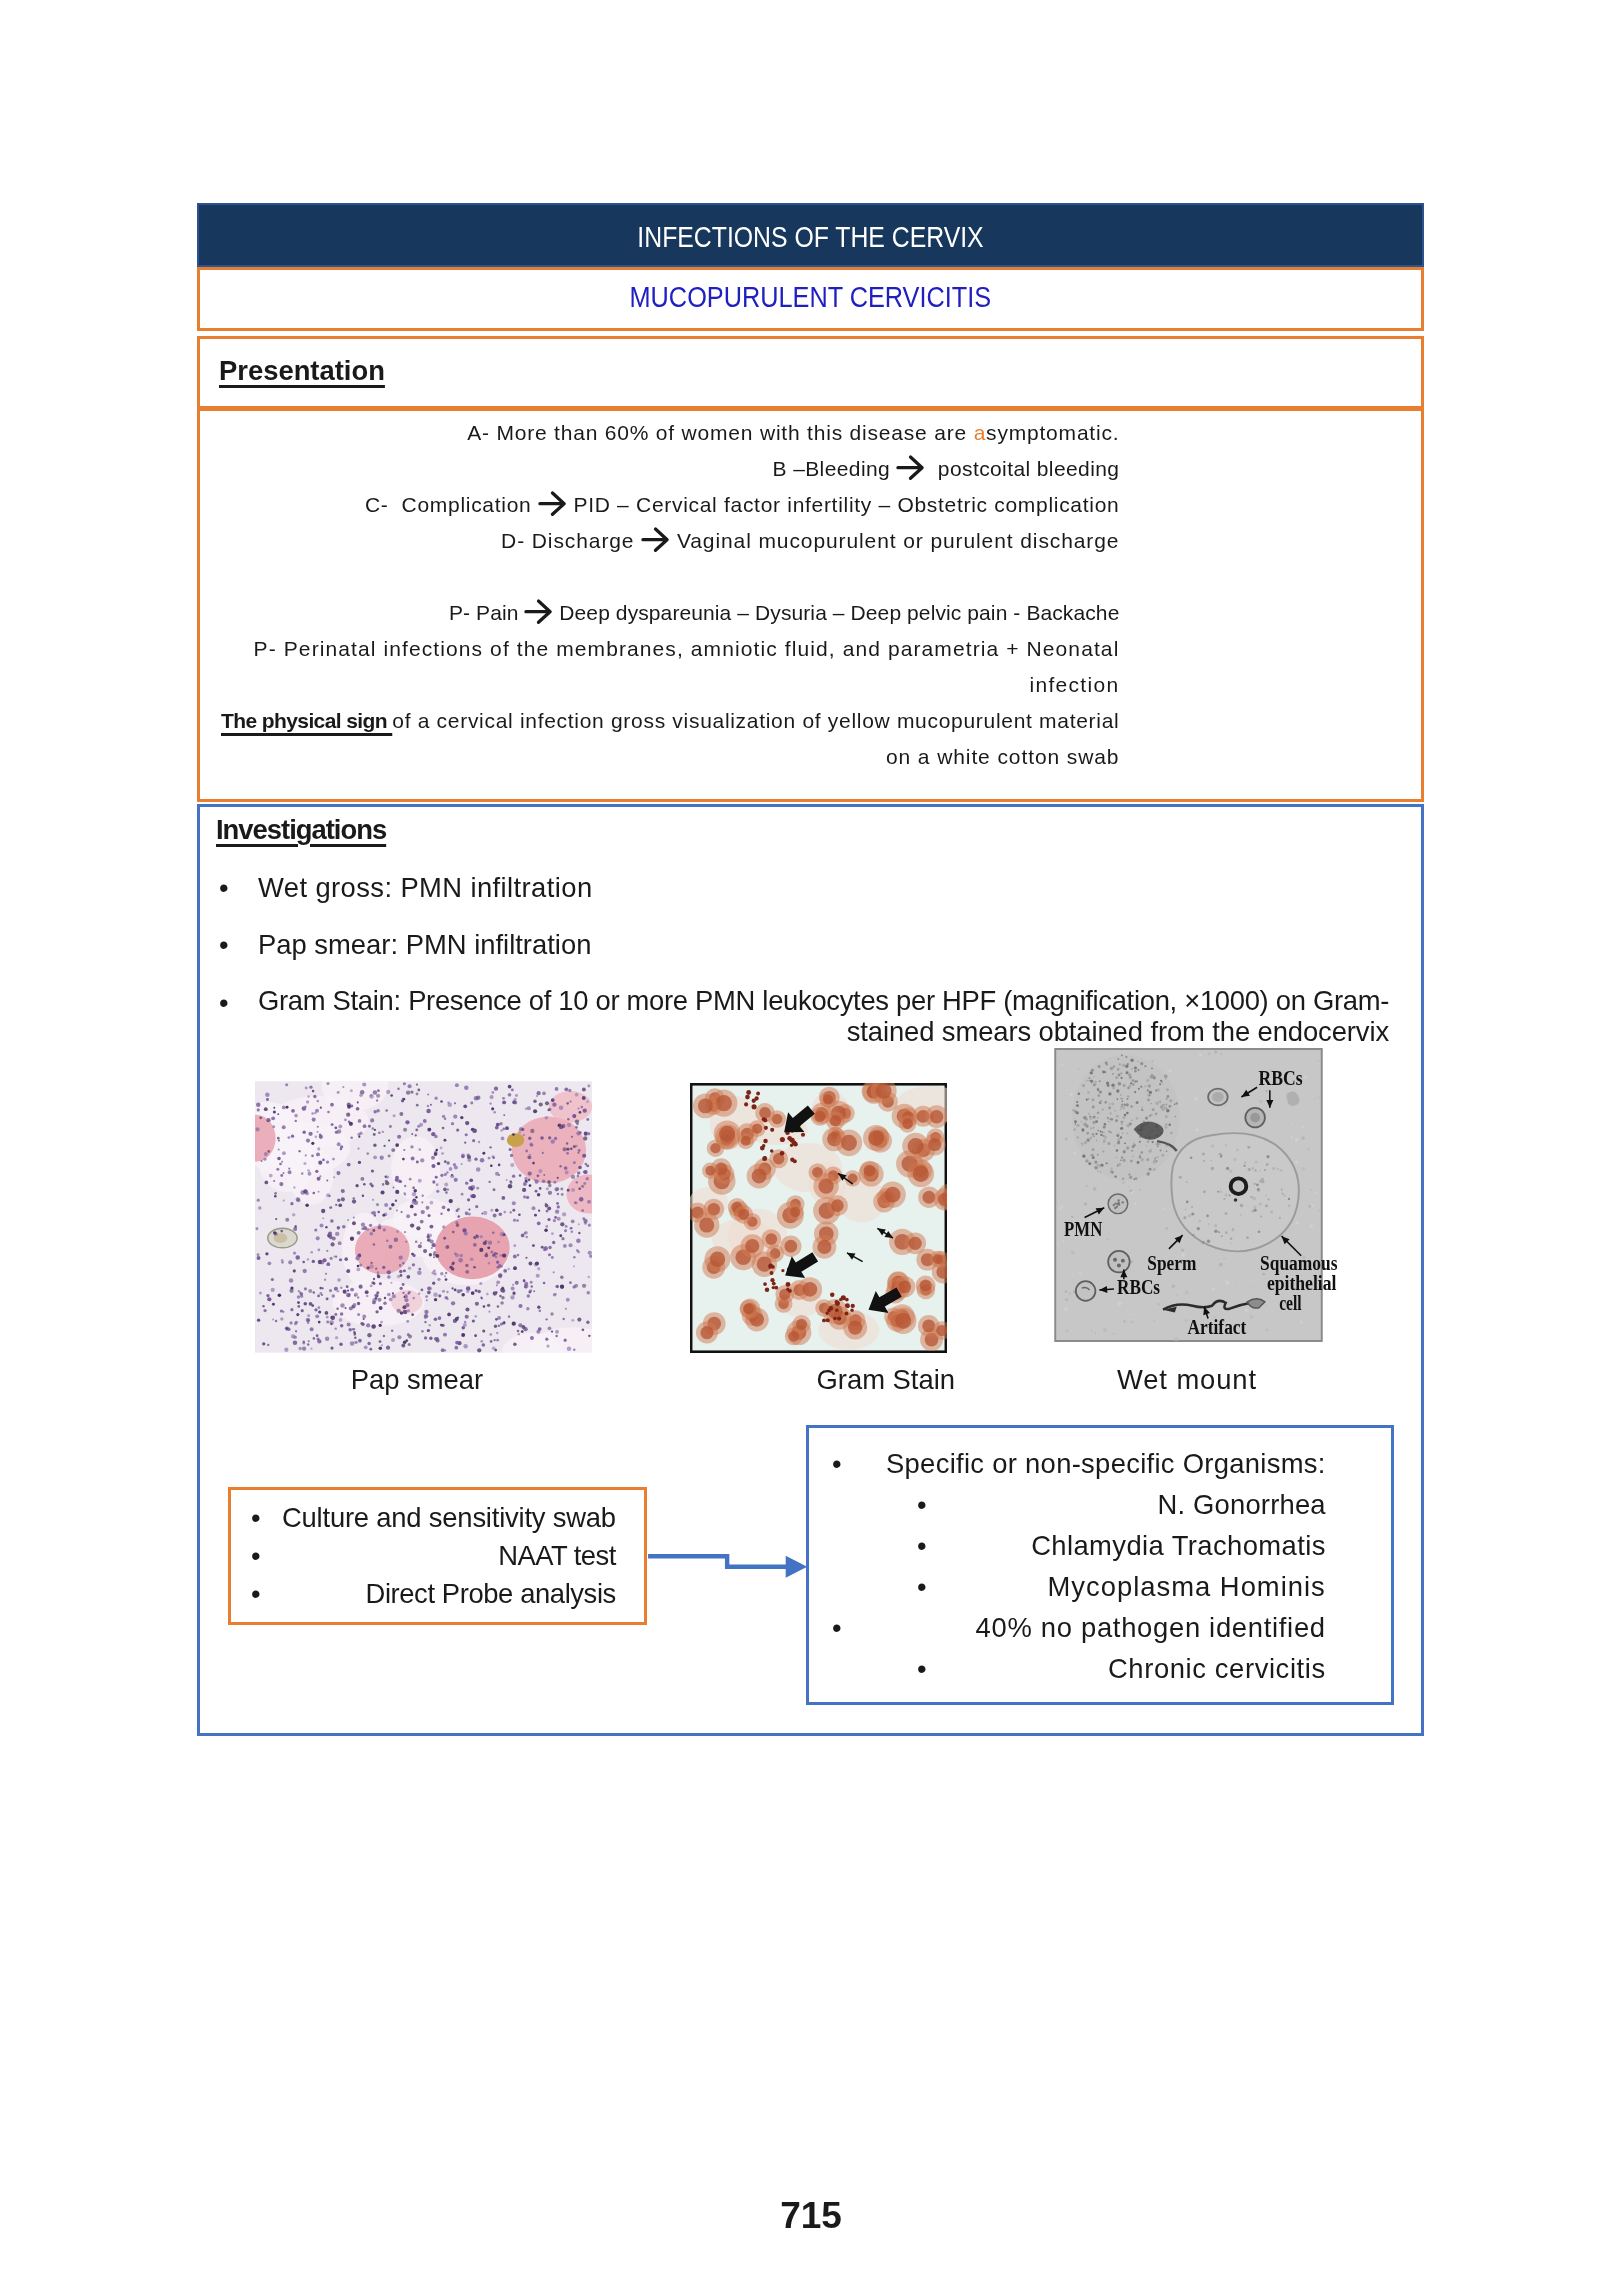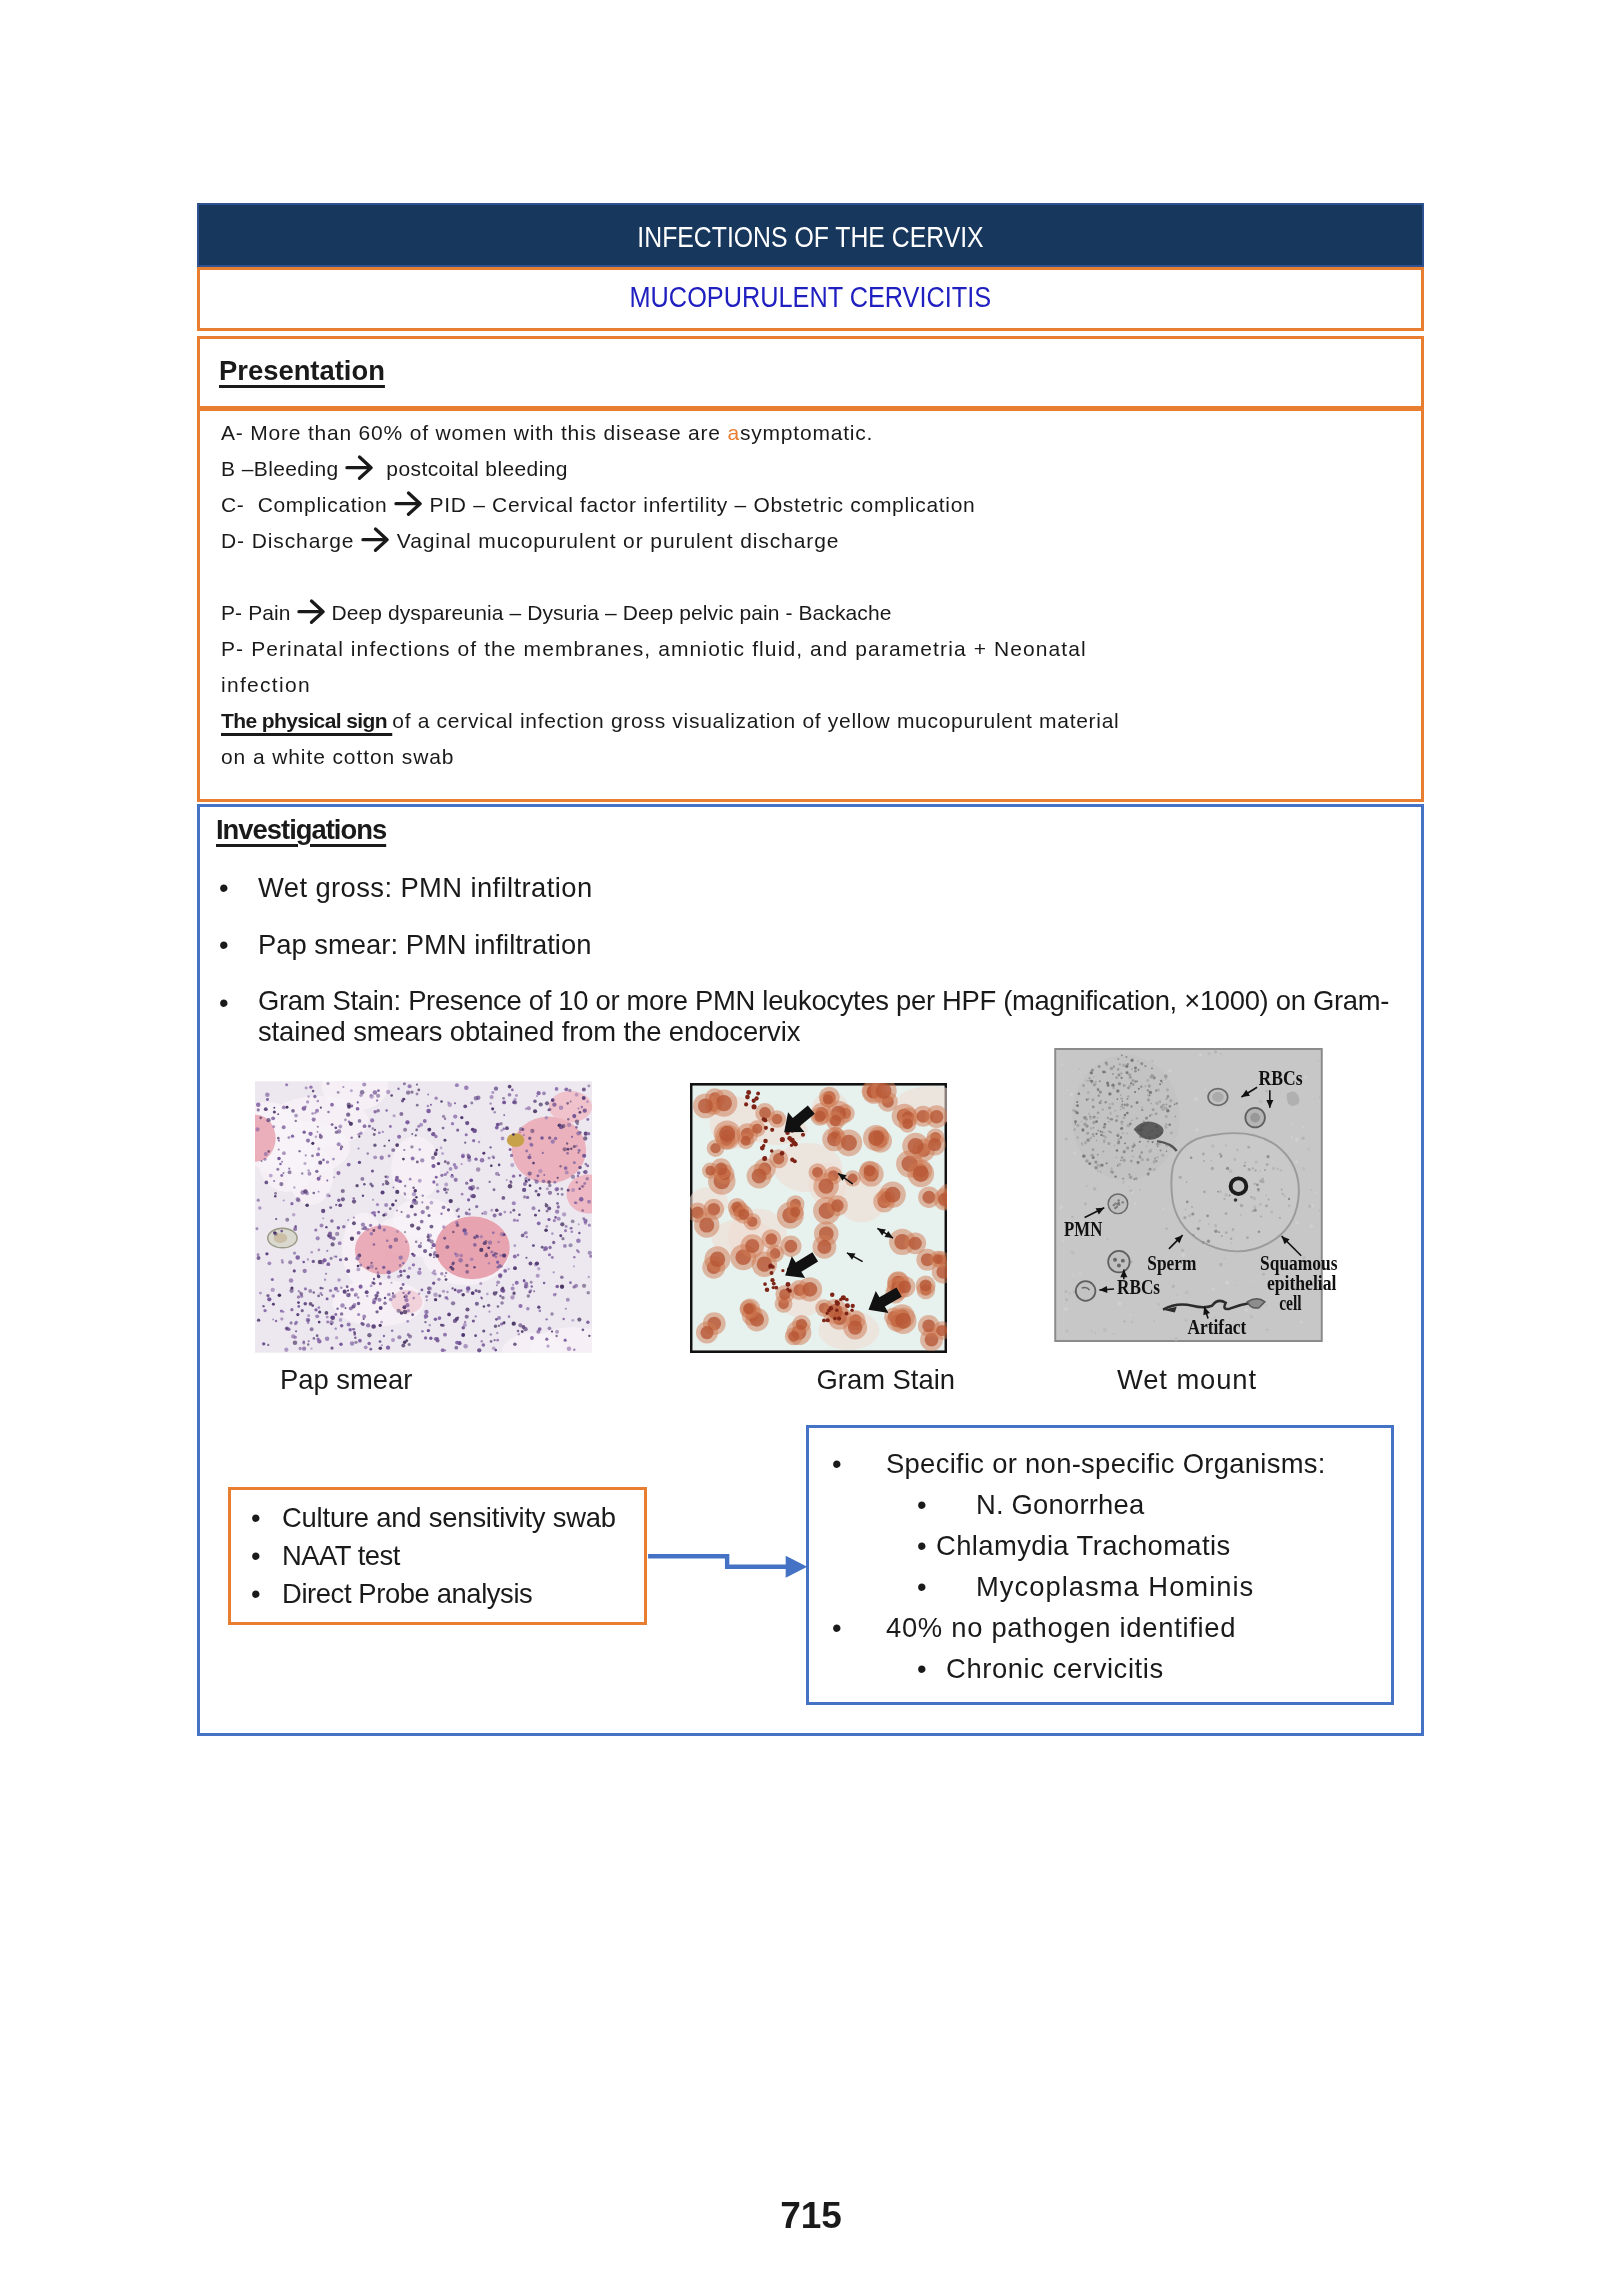--- a/index.html
+++ b/index.html
@@ -1,15 +1,15 @@
 <!DOCTYPE html>
 <html><head><meta charset="utf-8"><style>
 * { margin:0; padding:0; box-sizing:border-box; }
 body { width:1621px; height:2293px; background:#fff; font-family:"Liberation Sans",sans-serif; color:#1a1a1a; position:relative; overflow:hidden; }
-.abs { position:absolute; }
+.abs { position:absolute;text-align:right; }
 .bu { font-weight:bold; text-decoration:underline; text-decoration-thickness:3.4px; text-underline-offset:4.9px; }
 </style></head><body>
 
 <div class="abs" style="left:197px;top:203px;width:1227px;height:64px;background:#17375d;border:2.9px solid #2e5291;display:flex;align-items:center;justify-content:center;">
 <span style="color:#fff;font-size:29px;transform:scaleX(0.855);white-space:nowrap;position:relative;top:2px;">INFECTIONS OF THE CERVIX</span>
   </div>
 
 <div class="abs" style="left:197px;top:267px;width:1227px;height:64px;border:3.9px solid #e87e30;display:flex;align-items:center;justify-content:center;">
 <span style="color:#2020c0;font-size:29px;transform:scaleX(0.872);white-space:nowrap;position:relative;top:-2px;">MUCOPURULENT CERVICITIS</span>
   </div>
@@ -2209,21 +2209,21 @@
     <text x="63" y="250" font-size="21" fill="#111" textLength="44" lengthAdjust="spacingAndGlyphs">RBCs</text>
     <line x1="70" y1="235" x2="70" y2="225" stroke="#111" stroke-width="1.6"></line>
     <polygon points="70.0,225.0 66.4,233.0 73.6,233.0" fill="#111"></polygon>
     <line x1="60" y1="245" x2="45" y2="246" stroke="#111" stroke-width="1.6"></line>
     <polygon points="45.0,246.0 53.2,249.1 52.7,241.9" fill="#111"></polygon>
     <text x="135" y="291" font-size="21" fill="#111" textLength="60" lengthAdjust="spacingAndGlyphs">Artifact</text>
     <line x1="156" y1="275" x2="152" y2="263" stroke="#111" stroke-width="1.6"></line>
     <polygon points="152.0,263.0 151.1,271.7 157.9,269.5" fill="#111"></polygon>
   </svg>
 
-<div class="abs" style="left:280px;top:1364px;width:274px;font-size:27.4px;">Pap smear</div>
+<div class="abs" style="left:280px;top:1364px;width:274px;text-align:center;font-size:27.4px;">Pap smear</div>
 <div class="abs" style="left:681px;top:1364px;width:274px;text-align:right;font-size:27.4px;">Gram Stain</div>
 <div class="abs" style="left:1050px;top:1364px;width:274px;text-align:center;font-size:27.4px;letter-spacing:0.9px;">Wet mount</div>
 
 <div class="abs" style="left:228px;top:1487px;width:419px;height:138px;border:3.9px solid #e87e30;"></div>
 <div class="abs" style="left:251px;top:1499px;font-size:27.4px;line-height:38px;">•<br>•<br>•</div>
 <div class="abs" style="left:282px;top:1499px;font-size:27.4px;line-height:38px;"><span style="letter-spacing:-0.2px">Culture and sensitivity swab</span><br><span style="letter-spacing:-0.5px">NAAT test</span><br><span style="letter-spacing:-0.4px">Direct Probe analysis</span></div>
 
 <div class="abs" style="left:806px;top:1425px;width:588px;height:280px;border:3.9px solid #4472c4;"></div>
 <div class="abs" style="left:832px;top:1443px;font-size:27.4px;line-height:41px;">•<br><br><br><br>•</div>
 <div class="abs" style="left:917px;top:1443px;font-size:27.4px;line-height:41px;"><br>•<br>•<br>•<br><br>•</div>

